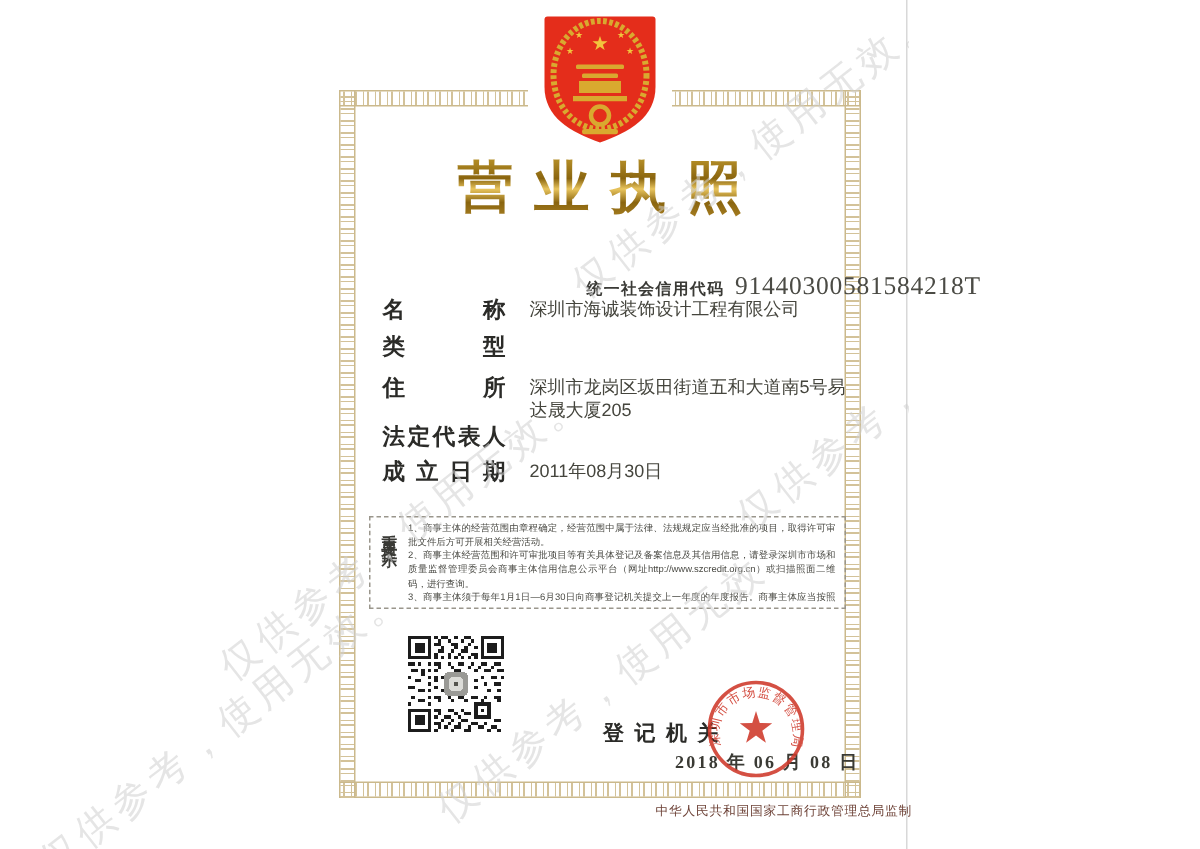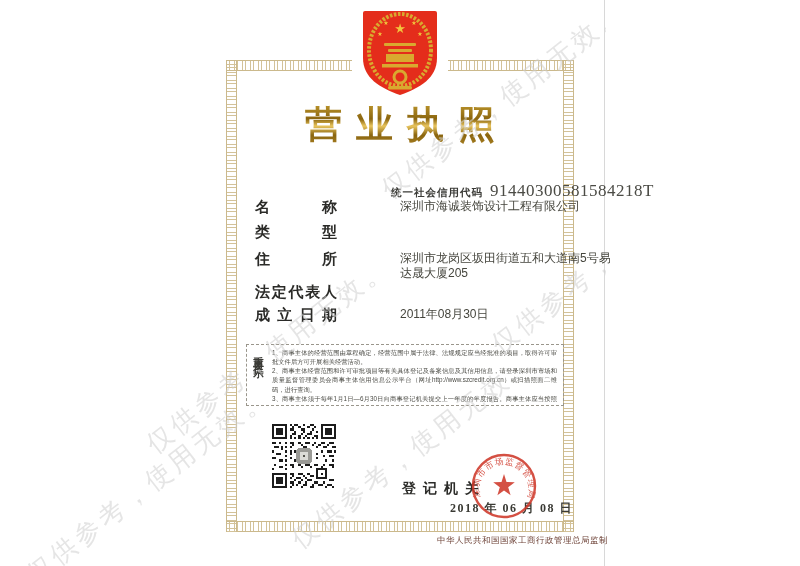--- a/index.html
+++ b/index.html
@@ -35,21 +35,21 @@
          -webkit-background-clip:text;background-clip:text;-webkit-text-fill-color:transparent;
          text-shadow:none;}
 
   
   .credit{position:absolute;left:391px;top:162px;z-index:2;display:flex;align-items:baseline;gap:7px;}
   .credit .lab{font-size:10.5px;font-weight:700;color:#3a3a36;letter-spacing:1px;margin-top:24px;}
   .credit .code{font-size:17px;color:#4b4b45;font-family:"Liberation Serif",serif;letter-spacing:.5px;}
 
   
   .fields{position:absolute;left:255px;top:0;z-index:2;width:310px;}
-  .frow{position:absolute;display:flex;align-items:flex-start;gap:47px;}
+  .frow{position:absolute;display:flex;align-items:flex-start;}
   .flabel{width:82px;font-size:15px;font-weight:700;color:#2b2b28;text-align:justify;text-align-last:justify;line-height:16px;flex:0 0 82px;}
   .fvalue{margin-left:16px;width:212px;font-size:12px;color:#45453d;line-height:15px;font-family:Liberation Sans, sans-serif;}
 
   
   .notice{position:absolute;left:246px;top:344px;width:318px;height:62px;border:1px dashed #9a968c;z-index:2;
           display:flex;box-sizing:border-box;padding:3px 6px 3px 5px;}
   .notice-side{writing-mode:vertical-rl;text-orientation:upright;font-size:10.5px;font-weight:700;color:#3a3a36;
                letter-spacing:4px;margin-right:7px;line-height:13px;}
   .notice-items{flex:1;overflow:hidden;}
   .notice-item{font-size:6.3px;line-height:1.45;color:#4a4a44;text-align:justify;}

